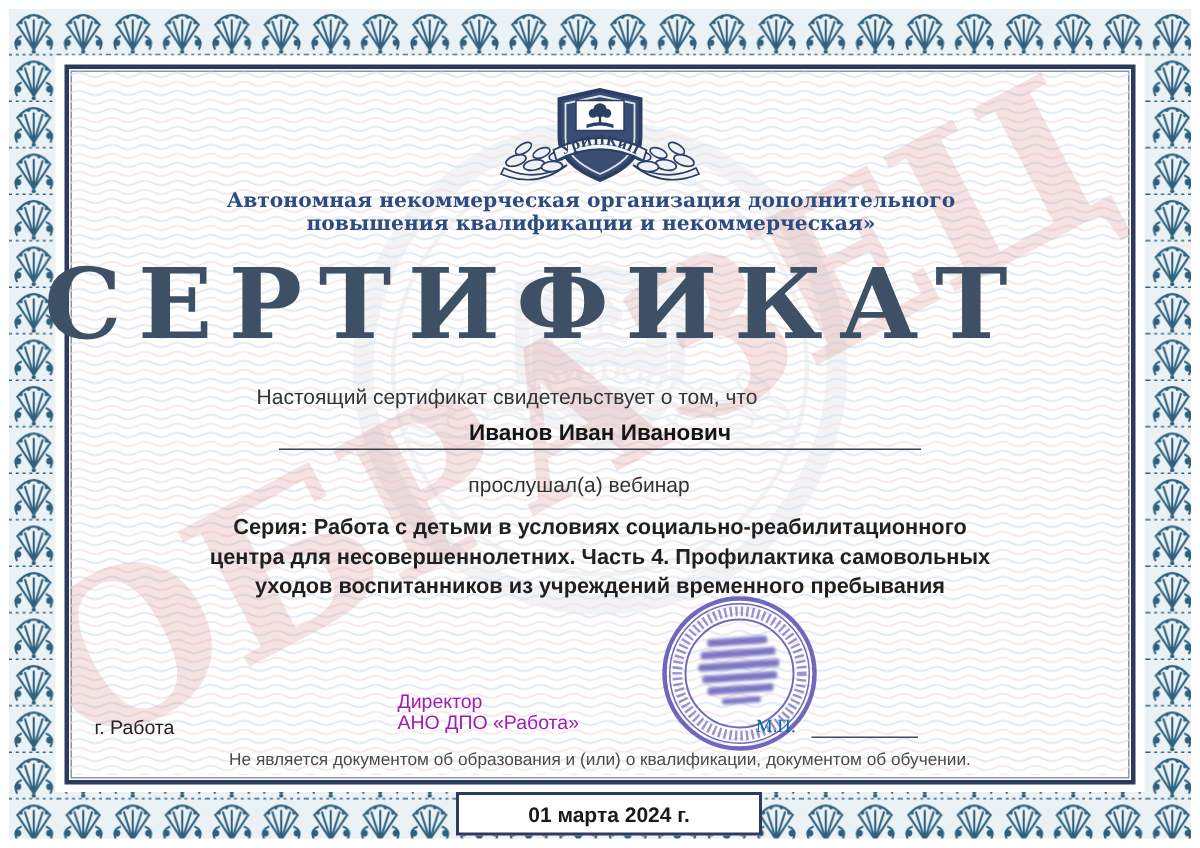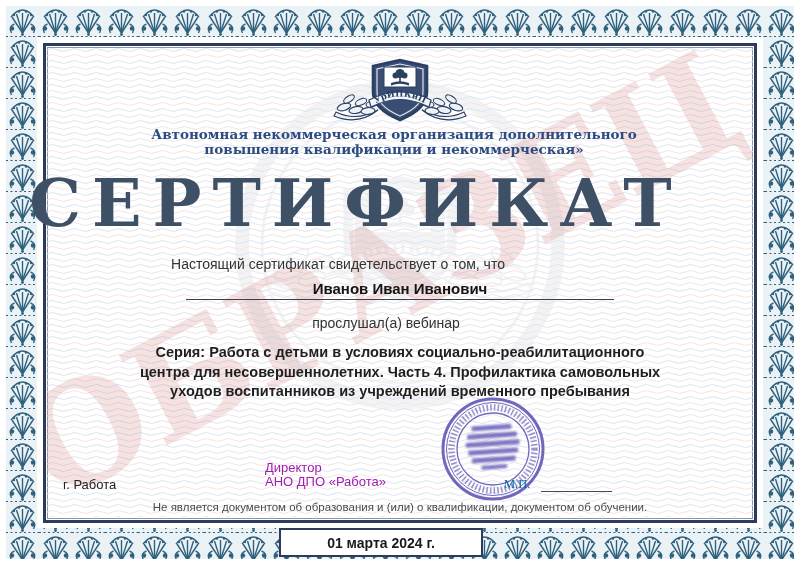--- a/index.html
+++ b/index.html
@@ -52,21 +52,21 @@
     position:absolute;left:120px;top:343px;width:560px;text-align:center;
     font-size:14.5px;font-weight:bold;line-height:19.5px;color:#1f1f1f;white-space:pre-line;
   }
   .director{position:absolute;left:265px;top:461px;font-size:13px;line-height:13.8px;color:#a21caf;}
   .city{position:absolute;left:63px;top:477px;font-size:13px;color:#222;}
   .mp{position:absolute;left:504px;top:477px;font-size:12.5px;color:#0369a1;z-index:5;font-family:Liberation Serif, serif;}
   .sig-line{position:absolute;left:541px;top:491px;width:71px;border-top:1.5px solid #44485a;z-index:5;}
   .disclaimer{position:absolute;left:0;top:501px;width:800px;text-align:center;font-size:11.5px;color:#4a4a4a;}
 
   .date-box{
-    position:absolute;left:279px;top:528px;width:200px;height:25px;
+    position:absolute;left:304px;top:528px;width:200px;height:25px;
     background:#ffffff;border:2px solid #2c3a5c;z-index:6;
     display:flex;align-items:center;justify-content:center;
     font-size:14px;font-weight:bold;color:#1a1a1a;
   }
 
   .stamp-wrap{position:absolute;left:440px;top:396px;z-index:4;opacity:0.85;}
   .logo-wrap{position:absolute;left:322px;top:50px;z-index:4;}
   .emblem-faint{position:absolute;left:230px;top:75px;z-index:1;opacity:0.055;}
 </style>
 </head>

